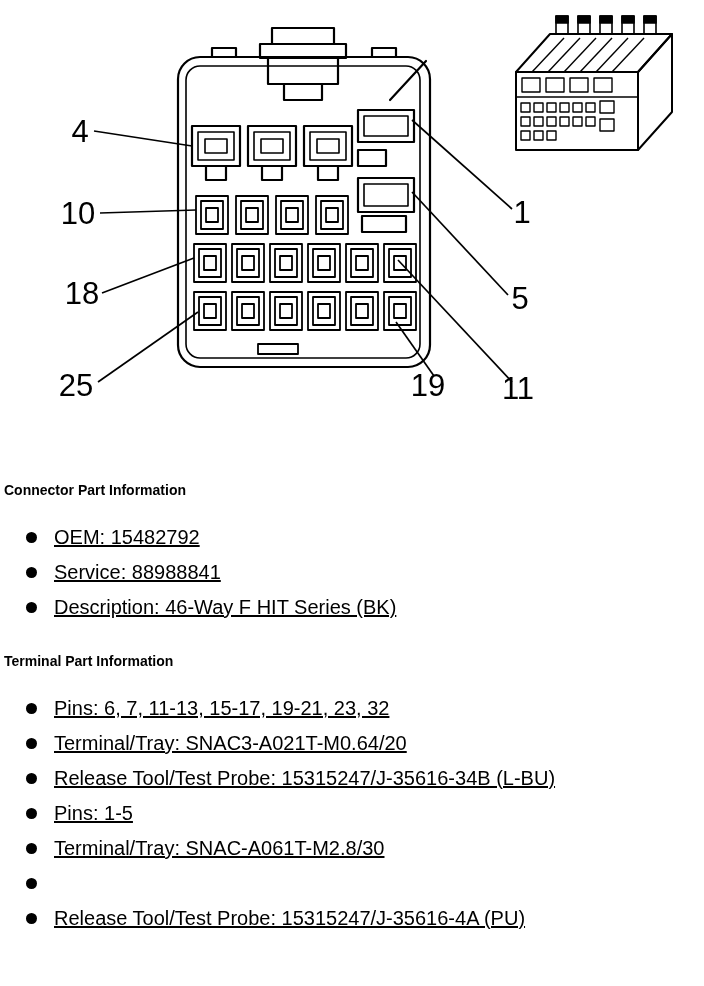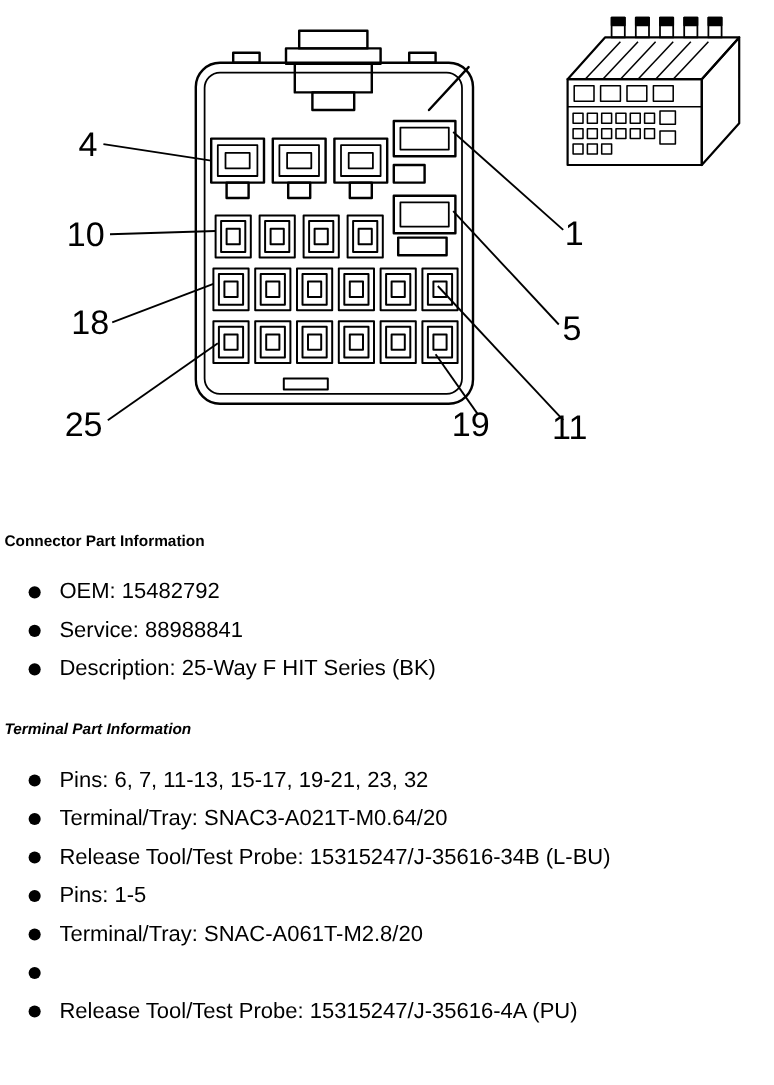--- a/index.html
+++ b/index.html
@@ -20,22 +20,23 @@
   .section-title {
     font-size: 14px;
     font-weight: bold;
     margin: 24px 0 18px 4px;
     line-height: 24px;
   }
   ul.bullet-list {
     list-style: none;
     margin: 0;
     padding: 0 0 0 26px;
-  }
-  ul.bullet-list + .section-title { margin-top: 24px; font-style: italic; }
+    text-decoration: underline;
+  }
+  ul.bullet-list + .section-title { margin-top: 24px; }
   li.bullet-item {
     display: flex;
     align-items: center;
     height: 35px;
     font-size: 20px;
   }
   .bullet {
     flex: 0 0 auto;
     width: 11px;
     height: 11px;
@@ -270,21 +271,21 @@
     <li class="bullet-item">
       <span class="bullet"></span>
       <span>OEM: 15482792</span>
     </li>
     <li class="bullet-item">
       <span class="bullet"></span>
       <span>Service: 88988841</span>
     </li>
     <li class="bullet-item">
       <span class="bullet"></span>
-      <span>Description: 25-Way F HIT Series (BK)</span>
+      <span>Description: 46-Way F HIT Series (BK)</span>
     </li>
   </ul>
 
   
   <h2 class="section-title">Terminal Part Information</h2>
 
   <ul class="bullet-list group">
     <li class="bullet-item">
       <span class="bullet"></span>
       <span>Pins: 6, 7, 11-13, 15-17, 19-21, 23, 32</span>
@@ -299,21 +300,21 @@
     </li>
   </ul>
 
   <ul class="bullet-list group">
     <li class="bullet-item">
       <span class="bullet"></span>
       <span>Pins: 1-5</span>
     </li>
     <li class="bullet-item">
       <span class="bullet"></span>
-      <span>Terminal/Tray: SNAC-A061T-M2.8/20</span>
+      <span>Terminal/Tray: SNAC-A061T-M2.8/30</span>
     </li>
     <li class="bullet-item">
       <span class="bullet"></span>
     </li>
     <li class="bullet-item">
       <span class="bullet"></span>
       <span>Release Tool/Test Probe: 15315247/J-35616-4A (PU)</span>
     </li>
   </ul>
 

